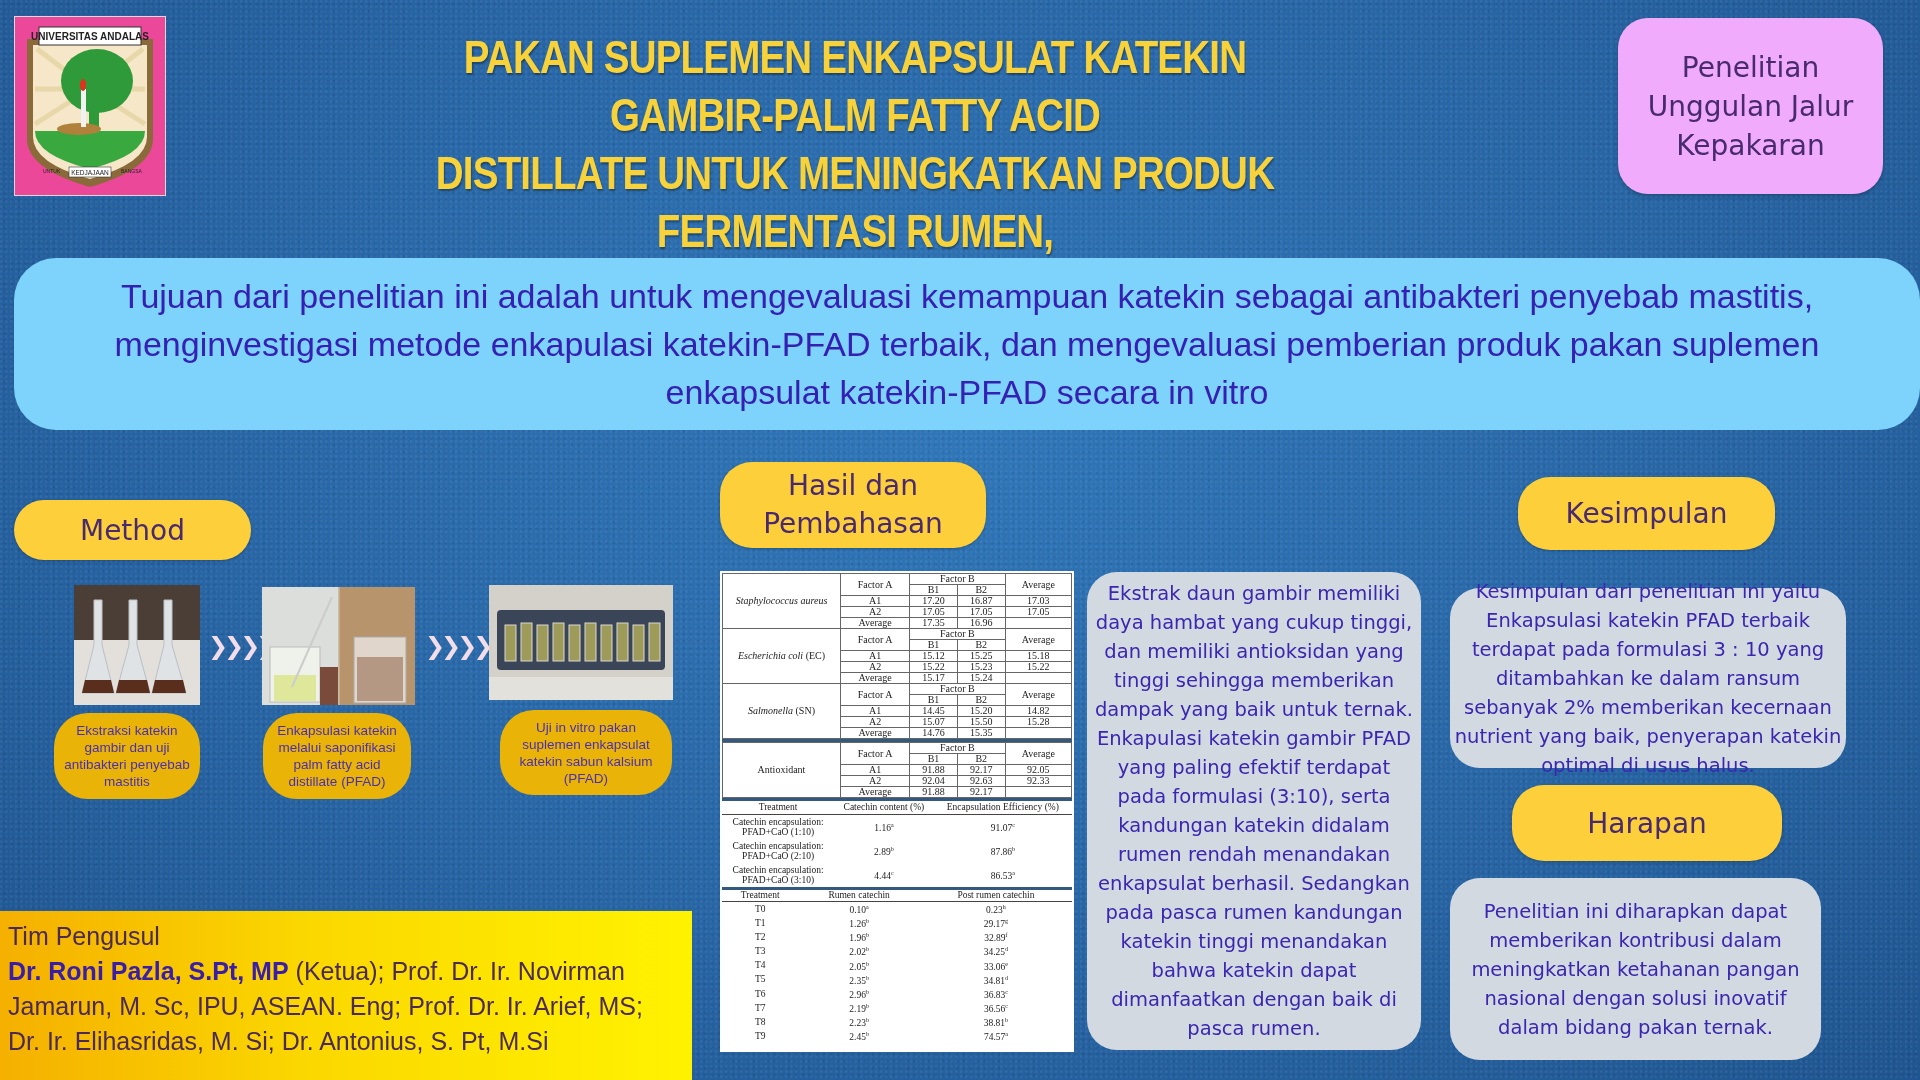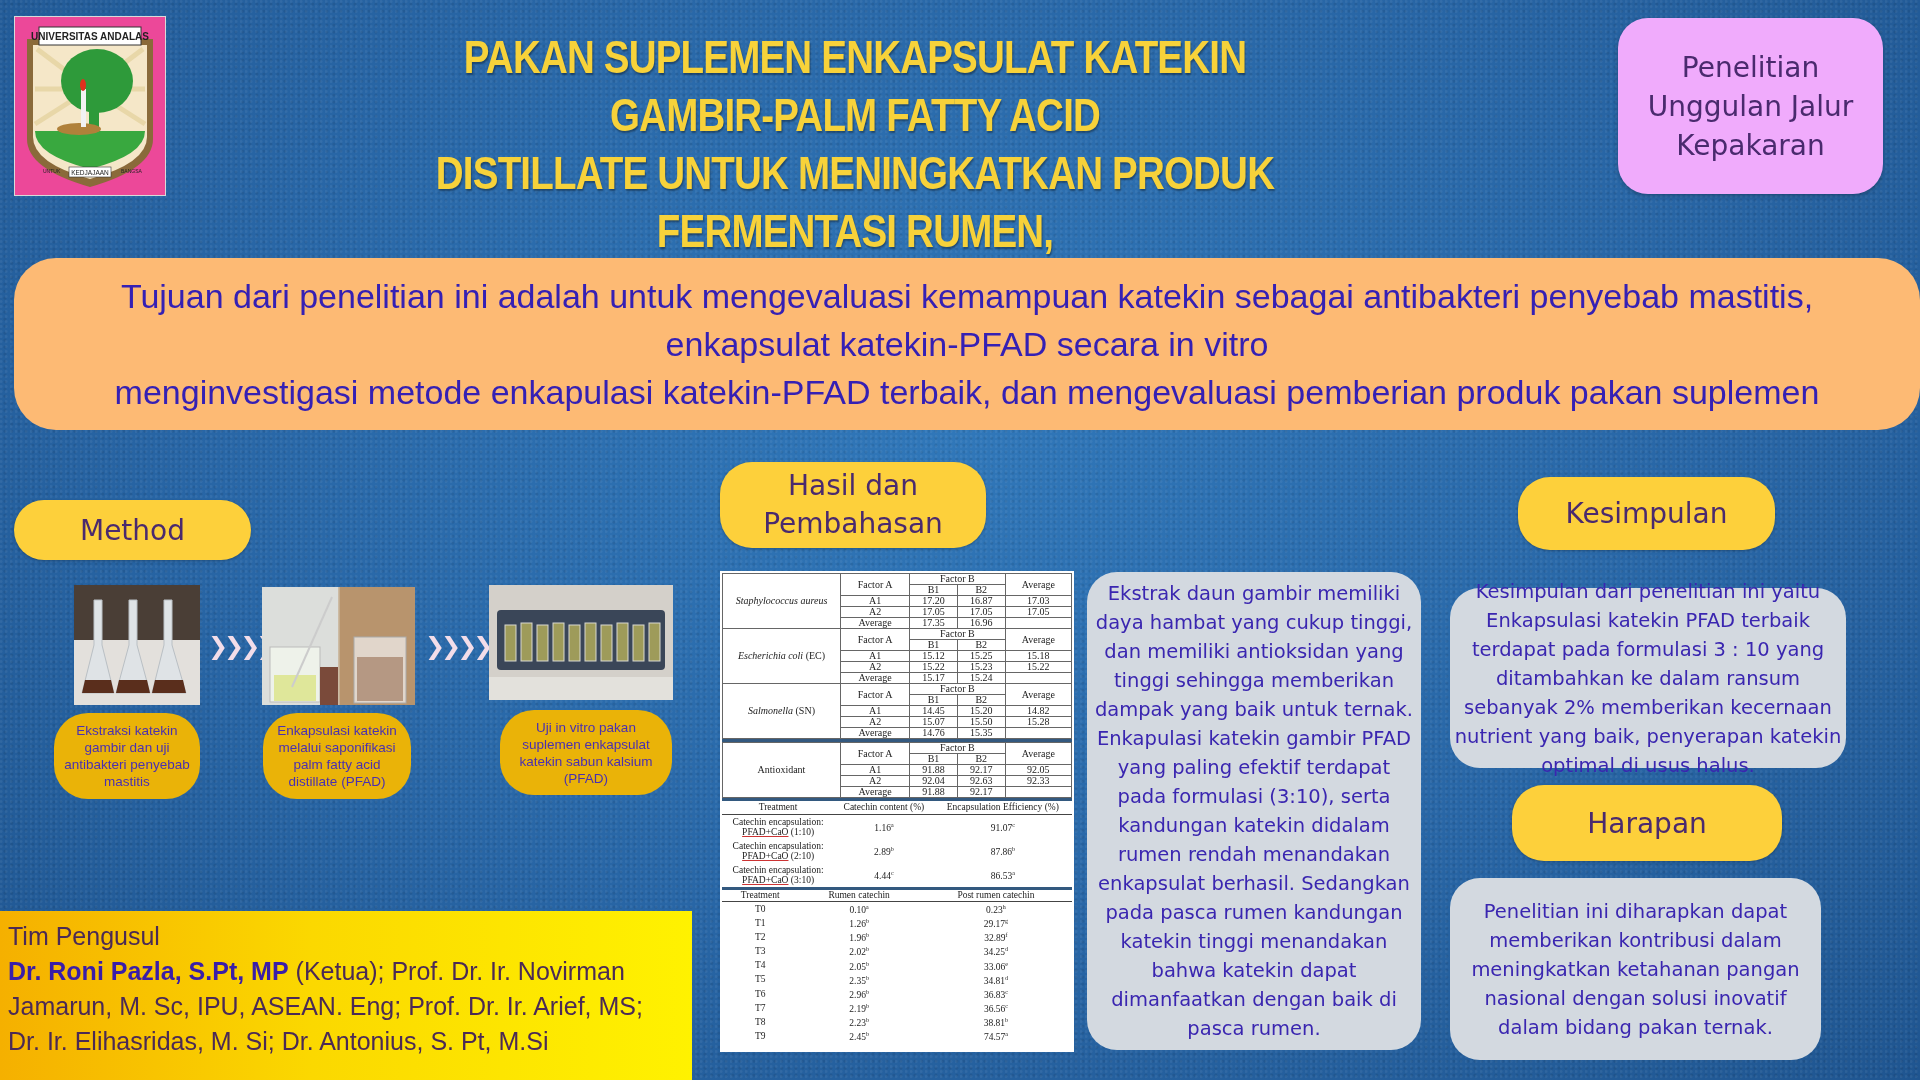--- a/index.html
+++ b/index.html
@@ -46,21 +46,21 @@
     display: flex; align-items: center; justify-content: center;
     text-align: center;
     color: #4a2a6e;
     font-size: 28px; line-height: 39px;
     padding: 0 20px;
   }
 
   
   .objective {
     left: 14px; top: 258px; width: 1906px; height: 172px;
-    background: #fdba74;
+    background: #7dd3fc;
     border-radius: 42px;
     display: flex; align-items: center; justify-content: center;
     text-align: center;
     color: #3520b4;
     font-family: "Liberation Sans", sans-serif;
     font-size: 34px; line-height: 48px;
     padding: 0 30px;
   }
 
   
@@ -125,21 +125,21 @@
     font-size: 10px;
     border: 2px solid #ffffff;
   }
   table { border-collapse: collapse; width: 100%; }
   .t1 td, .t1 th { border: 1px solid #666; text-align: center; font-weight: normal; height: 11px; line-height: 10px; padding: 0 2px; }
   .t1 .bact { font-style: italic; width: 118px; }
   .t1 .bact span.normal { font-style: normal; }
   .sep { height: 3px; background: #33597f; }
   .t2 th { font-weight: normal; border-bottom: 1px solid #444; height: 13px; font-size: 9.5px; }
   .t2 td { text-align: center; font-size: 9.5px; line-height: 10px; padding: 2px 0; }
-  .t2 .u { text-decoration: underline; text-decoration-color: #c33; }
+  .t2 .u { text-decoration-color: #c33; }
   .t3 th { font-weight: normal; border-bottom: 1px solid #444; height: 12px; font-size: 9.5px; }
   .t3 td { text-align: center; font-size: 9.5px; height: 12.6px; line-height: 11px; }
   sup { font-size: 6px; }
 
   
   .card {
     background: #d3d9e0;
     border-radius: 30px;
     text-align: center;
     color: #3a26b0;
@@ -189,22 +189,22 @@
   <div>
     <div>Penelitian</div>
     <div>Unggulan Jalur</div>
     <div>Kepakaran</div>
   </div>
 </div>
 
 <div class="abs objective">
   <div>
     <div>Tujuan dari penelitian ini adalah untuk mengevaluasi kemampuan katekin sebagai antibakteri penyebab mastitis,</div>
+    <div>menginvestigasi metode enkapulasi katekin-PFAD terbaik, dan mengevaluasi pemberian produk pakan suplemen</div>
     <div>enkapsulat katekin-PFAD secara in vitro</div>
-    <div>menginvestigasi metode enkapulasi katekin-PFAD terbaik, dan mengevaluasi pemberian produk pakan suplemen</div>
   </div>
 </div>
 
 <div class="abs pill pill-method">Method</div>
 
 <div class="abs photo photo1">
   <svg viewBox="0 0 126 120">
     <rect x="0" y="0" width="126" height="55" fill="#4a3e36"></rect>
     <rect x="0" y="55" width="126" height="65" fill="#e3e0dc"></rect>
     <g fill="#dfe3e6" stroke="#b9bfc4" stroke-width="1">

